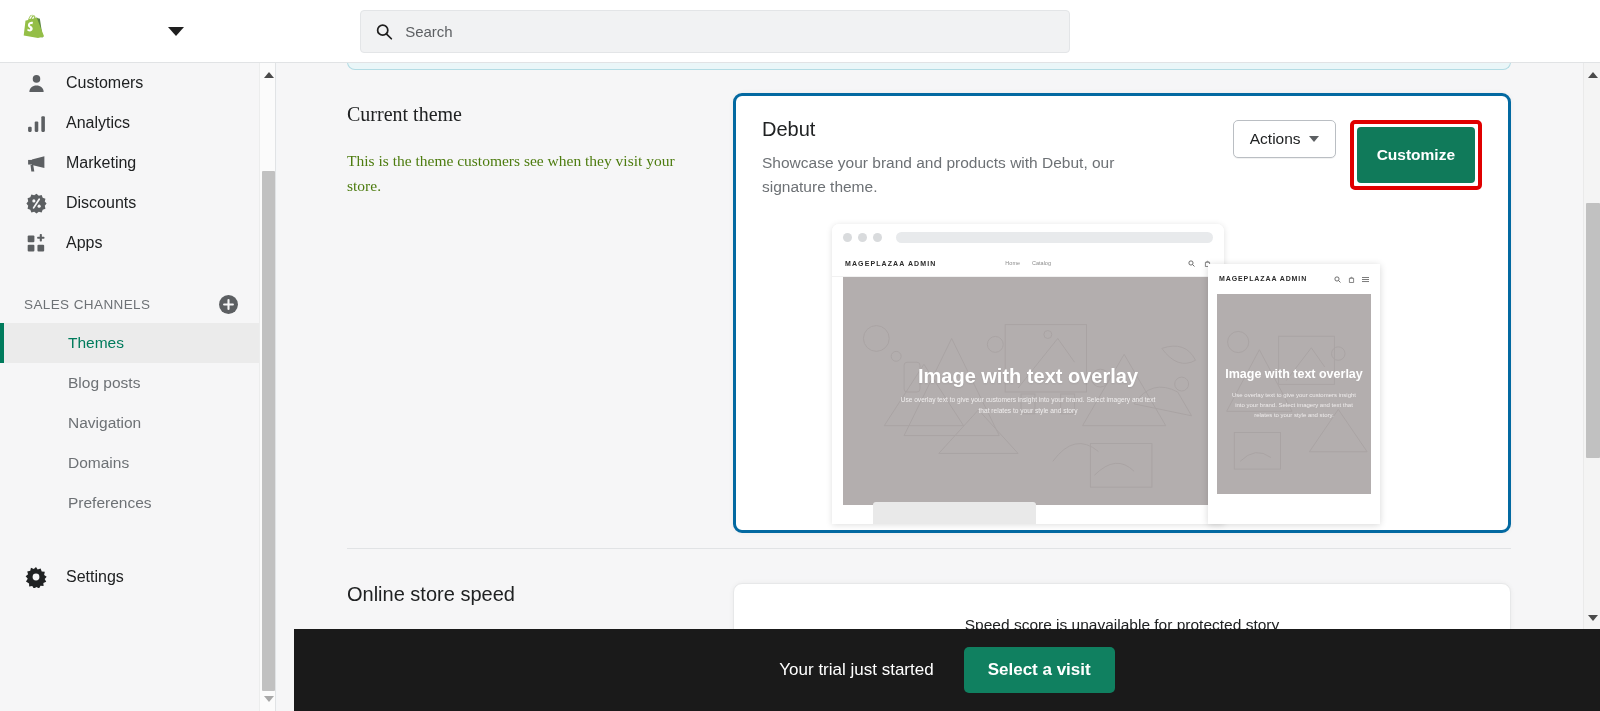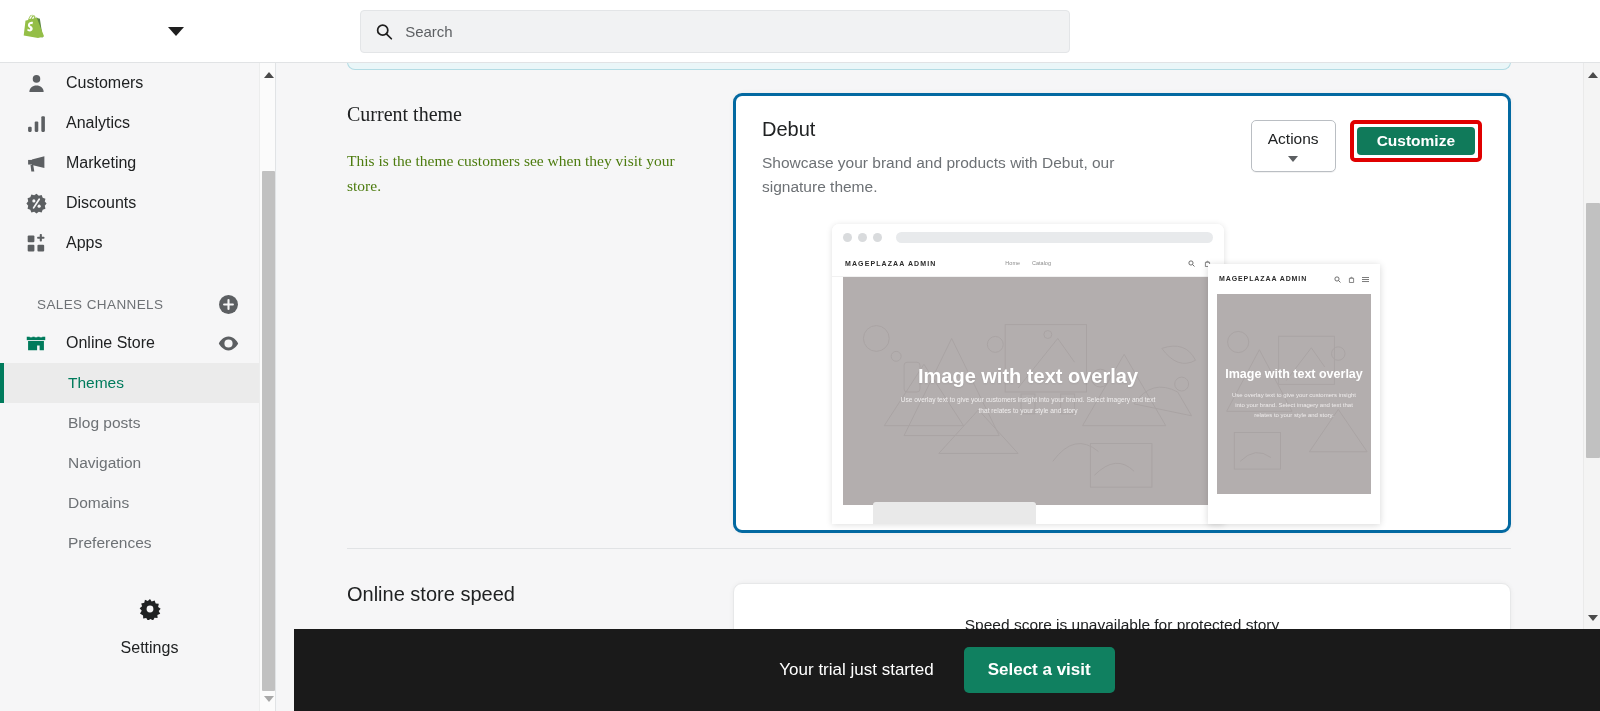--- a/index.html
+++ b/index.html
@@ -45,42 +45,42 @@
     background: #f6f6f7; border-right: 1px solid #e1e3e5; overflow: hidden;
   }
   .nav-item {
     display: flex; align-items: center; height: 40px;
     padding-left: 24px; gap: 18px; cursor: pointer; position: relative;
   }
   .nav-icon { width: 24px; height: 24px; display: flex; align-items: center; justify-content: center; flex: 0 0 24px; }
   .nav-label { font-size: 16px; color: #202223; }
   .section-head {
     display: flex; align-items: center; justify-content: space-between;
-    padding: 0 36px 0 24px; height: 38px; margin-top: 22px; margin-left: 13px;
+    padding: 0 36px 0 24px; height: 38px; margin-top: 22px;
   }
   .section-title { font-size: 13.5px; color: #6d7175; letter-spacing: .4px; }
   .channel-row {
     display: flex; align-items: center; height: 40px;
     padding: 0 36px 0 24px; gap: 18px; cursor: pointer;
   }
   .channel-row .nav-label { flex: 1; }
   .sub-item {
     display: flex; align-items: center; height: 40px;
     padding-left: 68px; cursor: pointer; position: relative;
   }
   .sub-item .sub-label { font-size: 15.5px; color: #6d7175; }
   .sub-item.active { background: #ebebeb; }
   .sub-item.active .sub-label { color: #007b5c; font-weight: 400; }
   .sub-item.active::before {
     content: ""; position: absolute; left: 0; top: 0; bottom: 0;
     width: 4px; background: #007b5c;
   }
   .settings-row {
     display: flex; align-items: center; height: 40px;
-    padding-left: 24px; gap: 18px; cursor: pointer; margin-top: 34px; flex-direction: column;
+    padding-left: 24px; gap: 18px; cursor: pointer; margin-top: 34px;
   }
   .sb-scroll {
     position: absolute; right: 0; top: 0; width: 16px; height: 648px;
     background: #fbfbfb; border-left: 1px solid #eceded;
   }
   .sb-thumb {
     position: absolute; left: 2px; top: 108px; width: 13px; height: 520px;
     background: #c1c1c1; border-radius: 1px;
   }
   .sb-arrow-up, .sb-arrow-dn {
@@ -115,32 +115,31 @@
   .card-head { display: flex; align-items: flex-start; }
   .card-head-left { flex: 1; }
   .theme-name { font-size: 20px; color: #202223; margin-bottom: 10px; }
   .theme-desc { font-size: 15.5px; color: #6d7175; line-height: 1.55; max-width: 420px; }
   .card-actions { display: flex; align-items: flex-start; gap: 14px; padding-top: 2px; }
   .btn-actions {
     display: flex; align-items: center; gap: 8px;
     background: #fff; border: 1px solid #babec3; border-radius: 5px;
     padding: 9px 16px; font-size: 15.5px; color: #202223; cursor: pointer;
     box-shadow: 0 1px 0 rgba(0,0,0,.05);
-    flex-direction: column;
   }
   .tri-down {
     width: 0; height: 0; border-left: 5px solid transparent;
     border-right: 5px solid transparent; border-top: 6px solid #5c5f62;
   }
   .highlight-box {
     border: 4px solid #e00000; border-radius: 5px; padding: 3px;
   }
   .btn-customize {
     background: #107a5a; color: #fff; border: none; border-radius: 4px;
-    padding: 5px 20px; font-size: 15.5px; font-weight: 600; cursor: pointer;
+    padding: 19px 20px; font-size: 15.5px; font-weight: 600; cursor: pointer;
     font-family: "Liberation Sans", sans-serif;
   }
 
   
   .preview { position: absolute; left: 96px; right: 0; top: 128px; height: 320px; }
   .browser {
     position: absolute; left: 0; top: 0; width: 392px; height: 300px;
     background: #fff; border-radius: 7px 7px 0 0;
     box-shadow: 0 1px 6px rgba(0,0,0,.13); overflow: hidden;
   }
@@ -317,38 +316,20 @@
       <span class="section-title">SALES CHANNELS</span>
       <span style="cursor:pointer;display:flex">
         <svg width="21" height="21" viewBox="0 0 20 20">
           <circle cx="10" cy="10" r="9" fill="#5c5f62"></circle>
           <rect x="9" y="4.8" width="2" height="10.4" rx="1" fill="#f6f6f7"></rect>
           <rect x="4.8" y="9" width="10.4" height="2" rx="1" fill="#f6f6f7"></rect>
         </svg>
       </span>
     </div>
 
-    <div class="channel-row">
-      <span class="nav-icon">
-        <svg width="22" height="22" viewBox="0 0 20 20" fill="#007b5c">
-          <path d="M1.6 4.3h16.8v3.1H1.6z"></path>
-          <path d="M2.8 8.2h14.4v8.5h-3.9v-4.4H11v4.4H2.8z"></path>
-          <rect x="4.3" y="2.2" width="2.4" height="2.6" fill="#f6f6f7"></rect>
-          <rect x="8.8" y="2.2" width="2.4" height="2.6" fill="#f6f6f7"></rect>
-          <rect x="13.3" y="2.2" width="2.4" height="2.6" fill="#f6f6f7"></rect>
-        </svg>
-      </span>
-      <span class="nav-label">Online Store</span>
-      <span style="cursor:pointer;display:flex">
-        <svg width="21" height="21" viewBox="0 0 20 20" fill="#5c5f62">
-          <path d="M10 3.4c-4.6 0-8.2 4.4-9.2 6.6 1 2.2 4.6 6.6 9.2 6.6s8.2-4.4 9.2-6.6c-1-2.2-4.6-6.6-9.2-6.6zm0 10.5a3.9 3.9 0 110-7.8 3.9 3.9 0 010 7.8z"></path>
-          <circle cx="10" cy="10" r="2.3" fill="#f6f6f7"></circle>
-        </svg>
-      </span>
-    </div>
 
     <div class="sub-item active">
       <span class="sub-label">Themes</span>
     </div>
     <div class="sub-item">
       <span class="sub-label">Blog posts</span>
     </div>
     <div class="sub-item">
       <span class="sub-label">Navigation</span>
     </div>

